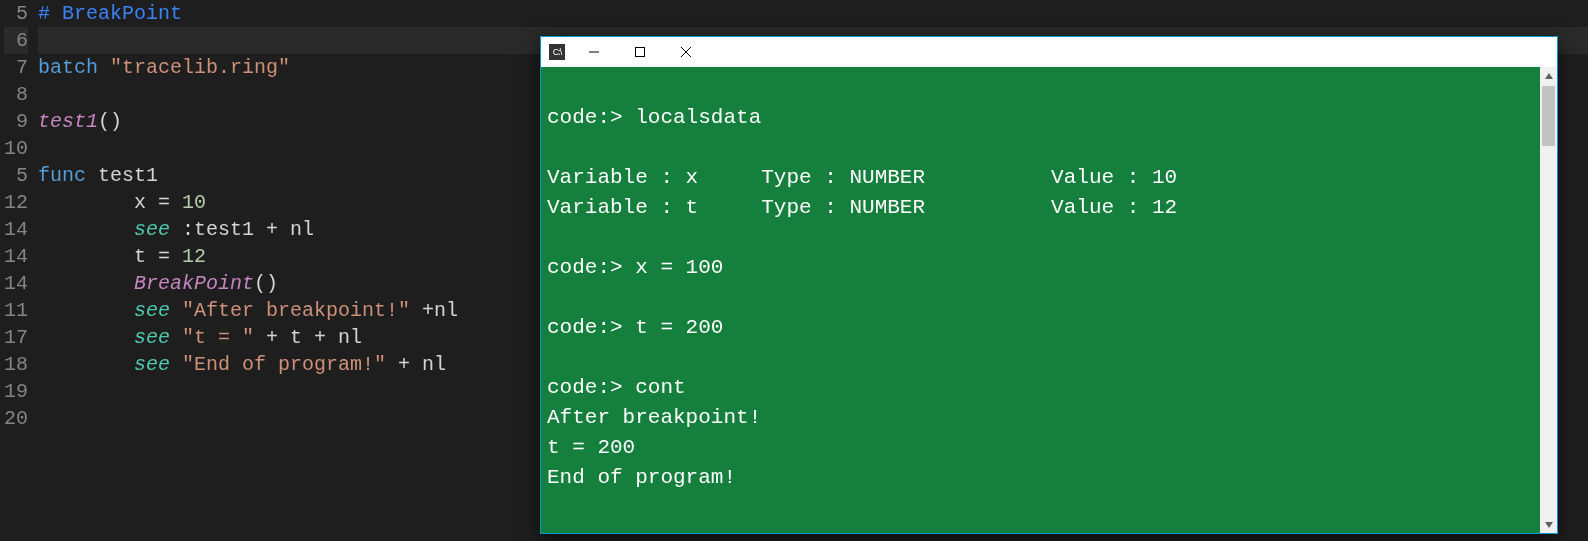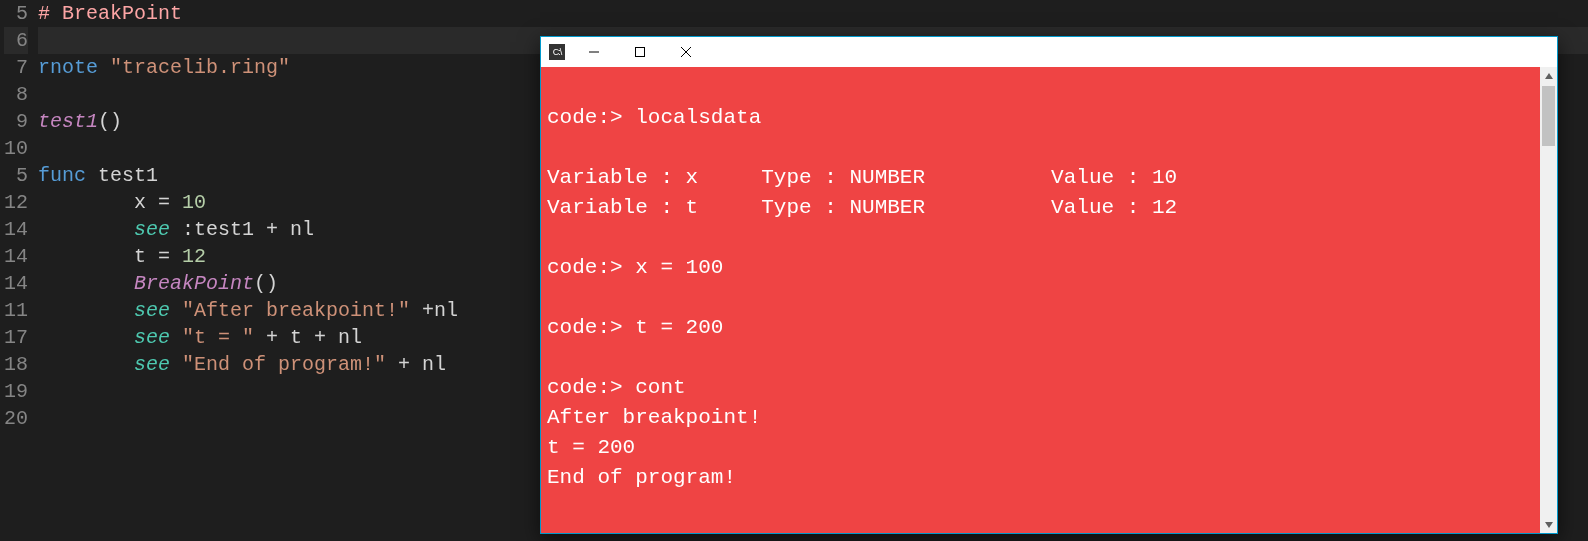--- a/index.html
+++ b/index.html
@@ -34,21 +34,21 @@
   .code {
     background: #1e1e1e;
     color: #d4d4d4;
     line-height: 27px;
     padding-left: 4px;
     font-size: 20px;
     flex: 1;
   }
   .line { white-space: pre; min-height: 27px; }
   .cur-line { background: #2a2a2a; }
-  .comment { color: #fca5a5; }
+  .comment { color: #3b82f6; }
   .keyword { color: #569cd6; }
   .string  { color: #ce9178; }
   .number  { color: #b5cea8; }
   .funccall{ color: #c586c0; font-style: italic; }
   .see     { color: #4ec9b0; font-style: italic; }
   .ident   { color: #d4d4d4; }
   .op      { color: #d4d4d4; }
 
   .console-window {
     position: absolute;
@@ -92,21 +92,21 @@
     justify-content: center;
     color: #000;
   }
   .winbtn svg { width: 10px; height: 10px; }
   .console-body {
     position: absolute;
     top: 30px;
     left: 0;
     right: 17px;
     bottom: 0;
-    background: #ef4444;
+    background: #15803d;
     color: #fff;
     font-family: 'Consolas','Courier New',monospace;
     font-size: 21px;
     line-height: 30px;
     padding: 6px 6px;
     white-space: pre;
     overflow: hidden;
   }
   .scrollbar {
     position: absolute;
@@ -151,21 +151,21 @@
       <div class="line">14</div>
       <div class="line">11</div>
       <div class="line">17</div>
       <div class="line">18</div>
       <div class="line">19</div>
       <div class="line">20</div>
     </div>
   <div class="code" id="code">
       <div class="line"><span class="comment"># BreakPoint</span></div>
       <div class="line cur-line"></div>
-      <div class="line"><span class="keyword">rnote</span><span class="op"> </span><span class="string">"tracelib.ring"</span></div>
+      <div class="line"><span class="keyword">batch</span><span class="op"> </span><span class="string">"tracelib.ring"</span></div>
       <div class="line"></div>
       <div class="line"><span class="funccall">test1</span><span class="op">()</span></div>
       <div class="line"></div>
       <div class="line"><span class="keyword">func</span><span class="op"> </span><span class="ident">test1</span></div>
       <div class="line"><span class="op">        </span><span class="ident">x</span><span class="op"> = </span><span class="number">10</span></div>
       <div class="line"><span class="op">        </span><span class="see">see</span><span class="op"> :test1 + nl</span></div>
       <div class="line"><span class="op">        </span><span class="ident">t</span><span class="op"> = </span><span class="number">12</span></div>
       <div class="line"><span class="op">        </span><span class="funccall">BreakPoint</span><span class="op">()</span></div>
       <div class="line"><span class="op">        </span><span class="see">see</span><span class="op"> </span><span class="string">"After breakpoint!"</span><span class="op"> +nl</span></div>
       <div class="line"><span class="op">        </span><span class="see">see</span><span class="op"> </span><span class="string">"t = "</span><span class="op"> + t + nl</span></div>

